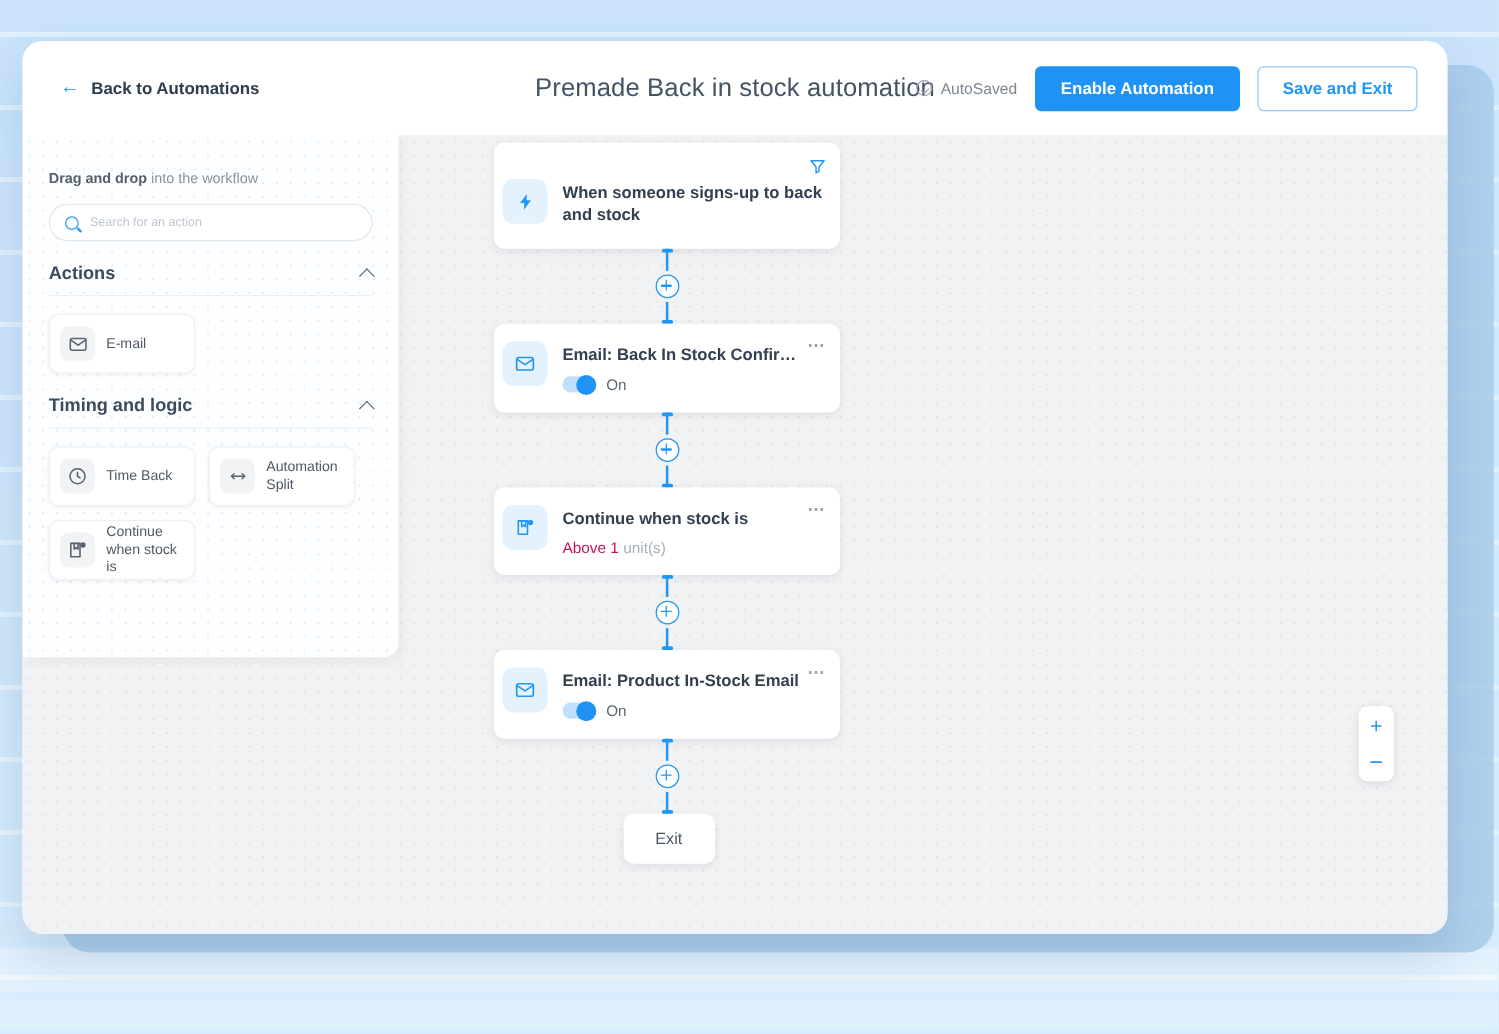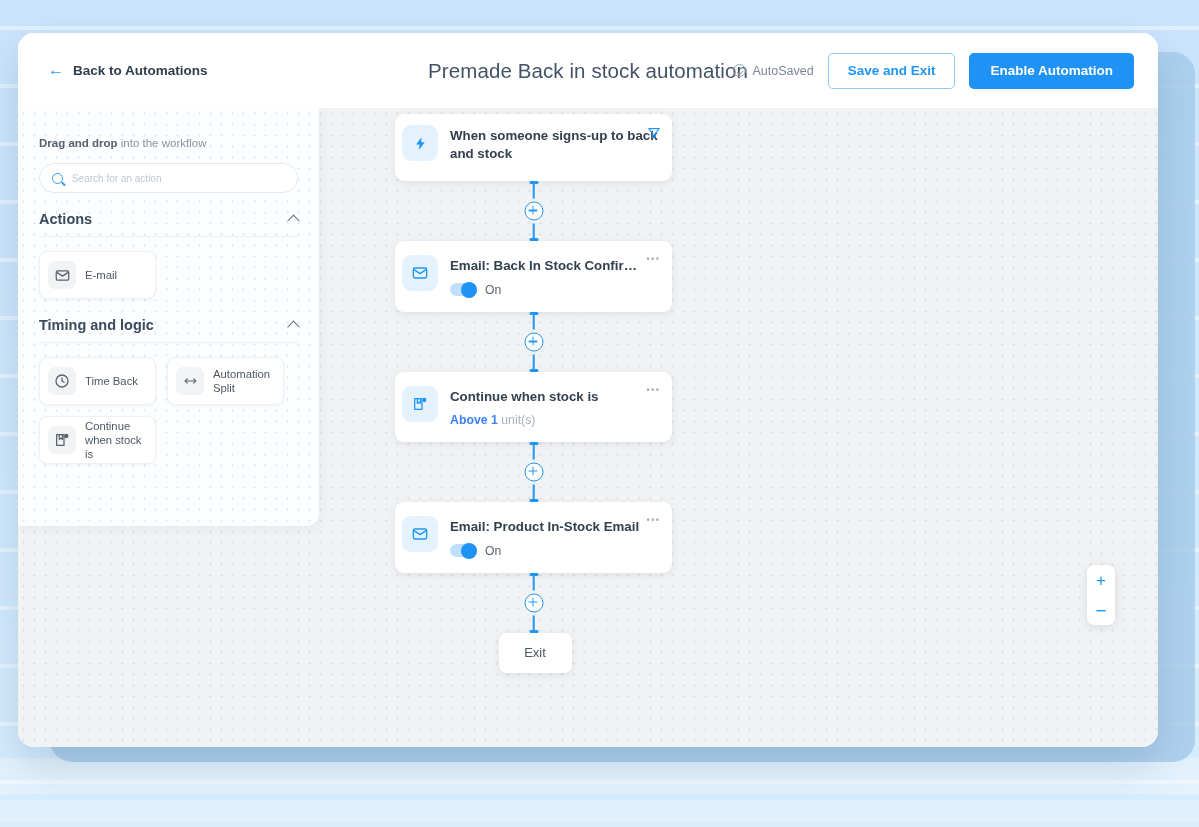--- a/index.html
+++ b/index.html
@@ -276,21 +276,21 @@
   .node-title {
     font-size: 13.3px; font-weight: 700; color: #33404f;
     line-height: 1.35;
     white-space: nowrap; overflow: hidden; text-overflow: ellipsis;
   }
   .node-title.wrap { white-space: normal; }
   .node-sub {
     margin-top: 7px;
     font-size: 12.3px; color: #a9b1bb;
   }
-  .node-sub b { color: #3b82f6; font-weight: 700; margin-top: 21px; }
+  .node-sub b { color: #be185d; font-weight: 400; margin-top: 21px; }
   .dots {
     position: absolute; right: 11px; top: 10px;
     color: #9aa3ad; font-size: 14px; letter-spacing: 1.2px;
     line-height: 1; cursor: pointer; font-weight: 700;
   }
   .funnel {
     position: absolute; right: 11px; top: 12px;
     cursor: pointer;
   }
   .toggle-row {
@@ -391,23 +391,23 @@
 
     <div id="topbar-title">Premade Back in stock automation</div>
 
     <div id="topbar-right">
 
       <div id="autosaved">
         <span class="check-circle"></span>
         <span>AutoSaved</span>
       </div>
 
+      <button class="btn" id="btn-enable">Enable Automation</button>
+
       <button class="btn" id="btn-save-exit">Save and Exit</button>
-
-      <button class="btn" id="btn-enable">Enable Automation</button>
     </div>
   </div>
 
   <div id="workspace">
 
     <div id="side-panel">
 
 
       <div id="panel-sub">
         <b>Drag and drop</b><span> into the workflow</span>
@@ -466,21 +466,21 @@
                 <circle cx="18.5" cy="6" r="3.2" fill="currentColor" stroke="none"></circle>
               </svg>
           </span>
           <span class="tile-label"><span>Continue</span><br><span>when stock is</span></span>
         </div>
       </div>
     </div>
 
     <div id="flow">
 
-      <div class="node" style="padding-top:12px;padding-bottom:18px;">
+      <div class="node" style="padding-top:30px;padding-bottom:18px;">
         <span class="node-ico" style="background:#e3f2fd">
           <svg width="15" height="17" viewBox="0 0 24 24" fill="currentColor">
               <path d="M13.5 2L5 13.5h5.3L9.8 22l9-12h-5.6z"></path>
             </svg>
         </span>
         <div class="node-body">
           <div class="node-title wrap">When someone signs-up to back and stock</div>
         </div>
         <span class="funnel">
           <svg width="14" height="14" viewBox="0 0 24 24" fill="none" stroke="#2196f3" stroke-width="2" stroke-linecap="round" stroke-linejoin="round">

